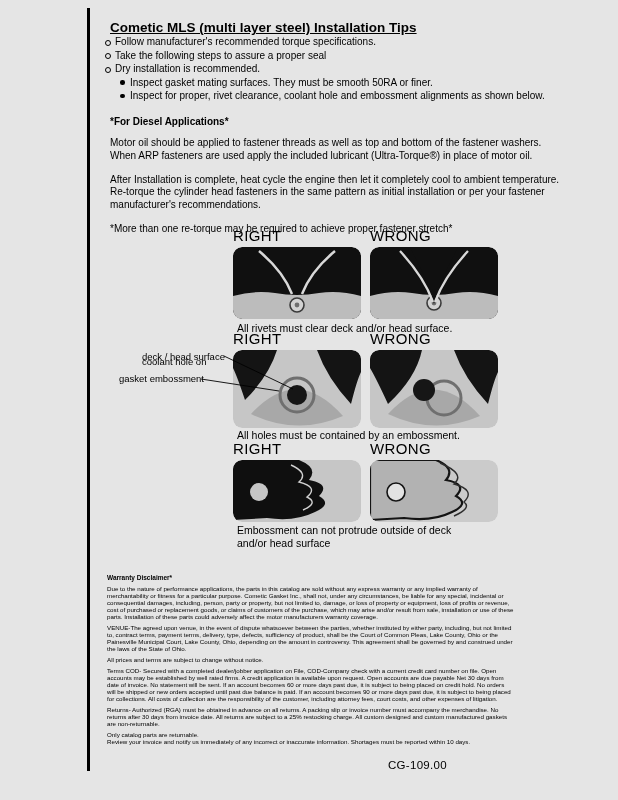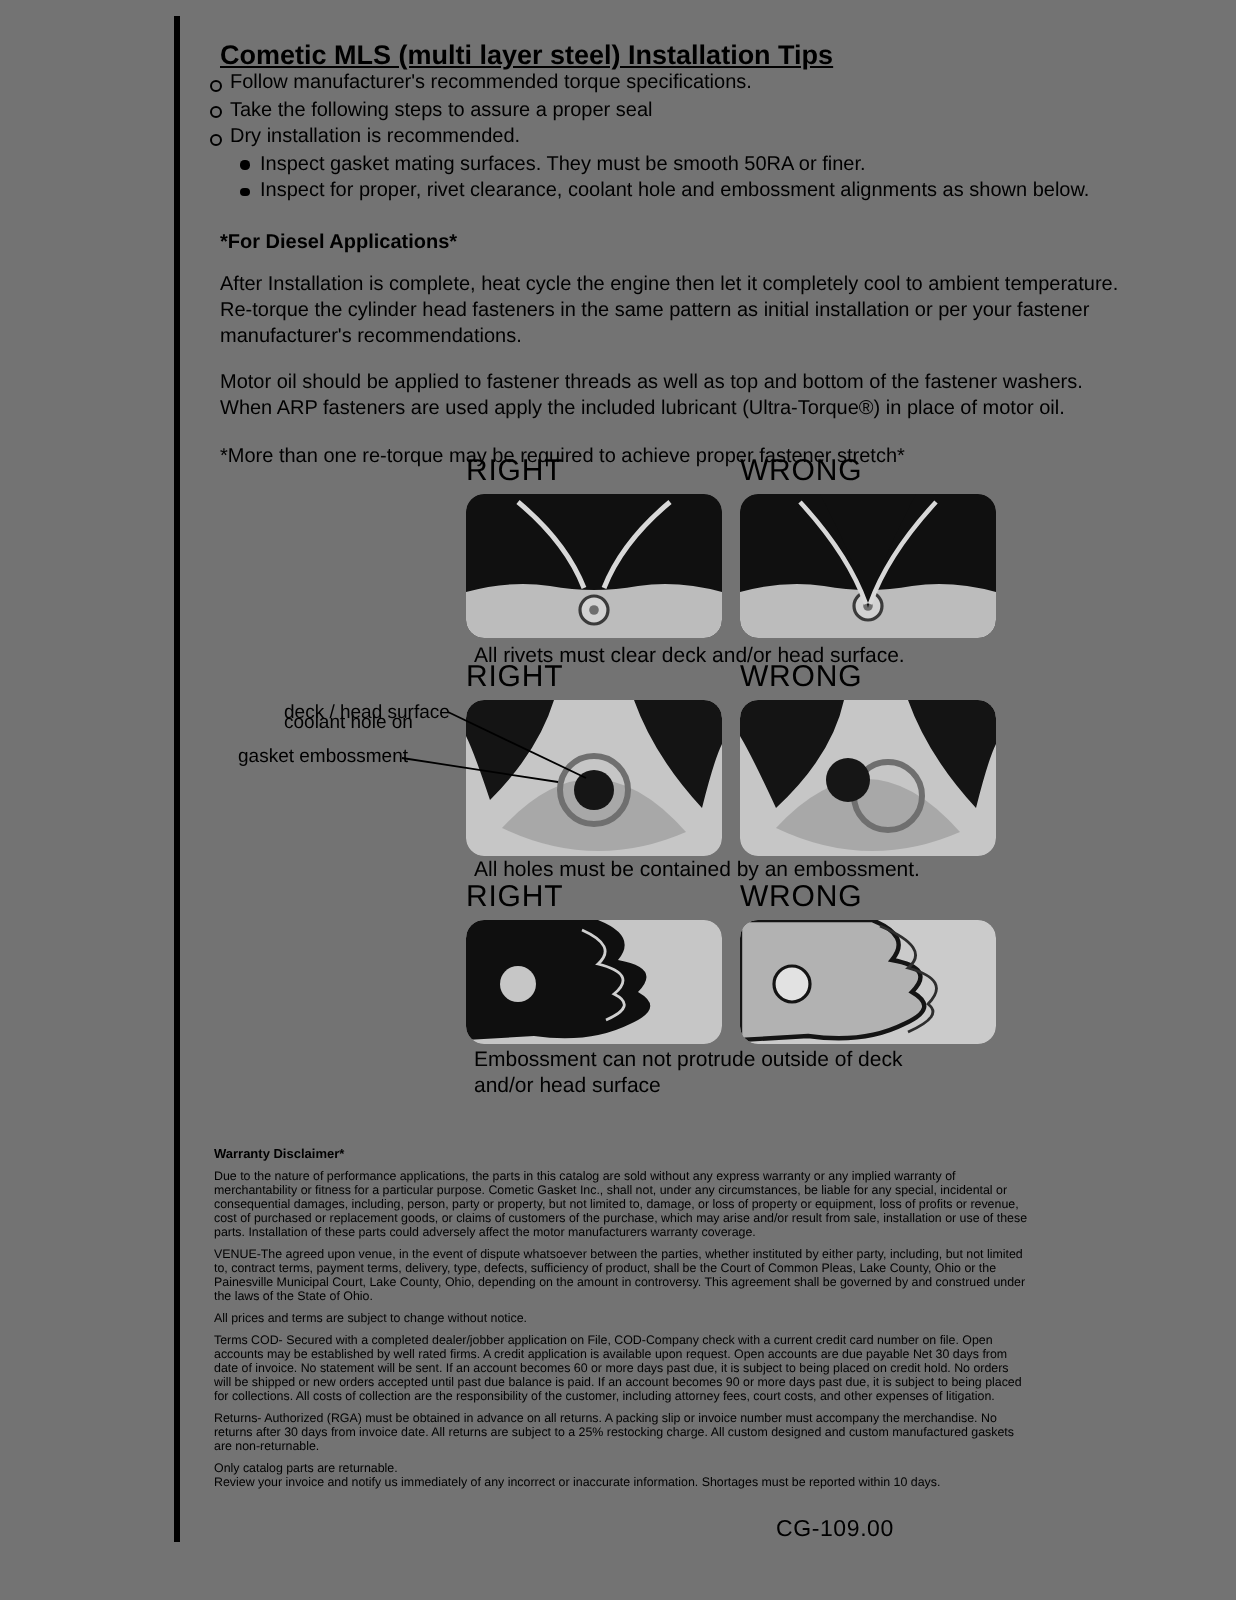--- a/index.html
+++ b/index.html
@@ -1,18 +1,18 @@
 <!DOCTYPE html>
 <html><head>
 <meta charset="utf-8">
 <style>
   * { margin:0; padding:0; box-sizing:border-box; }
   html,body { background:#ffffff; }
   .page {
-    position:relative; width:618px; height:800px; background:#737373;
+    position:relative; width:618px; height:800px; background:#e5e5e5;
     font-family:"Liberation Sans", sans-serif; color:#000; overflow:hidden;
   }
   .left-rule { position:absolute; left:87px; top:8px; width:3px; height:763px; background:#000; }
   .title { position:absolute; left:110px; top:20px; font-size:13.5px; font-weight:bold; text-decoration:underline; white-space:nowrap; }
   .tips { position:absolute; left:104px; top:36px; width:490px; font-size:10px; line-height:12.5px; }
   .tip { position:relative; padding-left:11px; margin-bottom:1px; }
   .tip::before { content:""; position:absolute; left:1px; top:3.5px; width:4px; height:4px; border:1px solid #000; border-radius:50%; }
   .tip.sub { margin-left:15px; }
   .tip.sub::before { background:#000; border:none; width:4.5px; height:4.5px; }
   .diesel { position:absolute; left:110px; top:116px; width:452px; }
@@ -43,22 +43,22 @@
   <div class="tips">
     <div class="tip">Follow manufacturer's recommended torque specifications.</div>
     <div class="tip">Take the following steps to assure a proper seal</div>
     <div class="tip">Dry installation is recommended.</div>
     <div class="tip sub">Inspect gasket mating surfaces.  They must be smooth 50RA or finer.</div>
     <div class="tip sub">Inspect for proper, rivet clearance, coolant hole and embossment alignments as shown below.</div>
   </div>
 
   <div class="diesel">
     <h2>*For Diesel Applications*</h2>
+    <p>Motor oil should be applied to fastener threads as well as top and bottom of the fastener washers. When ARP fasteners are used apply the included lubricant (Ultra-Torque®) in place of motor oil.</p>
     <p>After Installation is complete, heat cycle the engine then let it completely cool to ambient temperature. Re-torque the cylinder head fasteners in the same pattern as initial installation or per your fastener manufacturer's recommendations.</p>
-    <p>Motor oil should be applied to fastener threads as well as top and bottom of the fastener washers. When ARP fasteners are used apply the included lubricant (Ultra-Torque®) in place of motor oil.</p>
     <p>*More than one re-torque may be required to achieve proper fastener stretch*</p>
   </div>
 
   <div class="diag-row" style="top:227px;">
     <div class="diag-col">
       <div class="diag-label">RIGHT</div>
       <svg class="diag-img" width="128" height="72" viewBox="0 0 128 72">
         <defs>
             <clipPath id="c1a">
               <rect width="128" height="72" rx="9"></rect>

